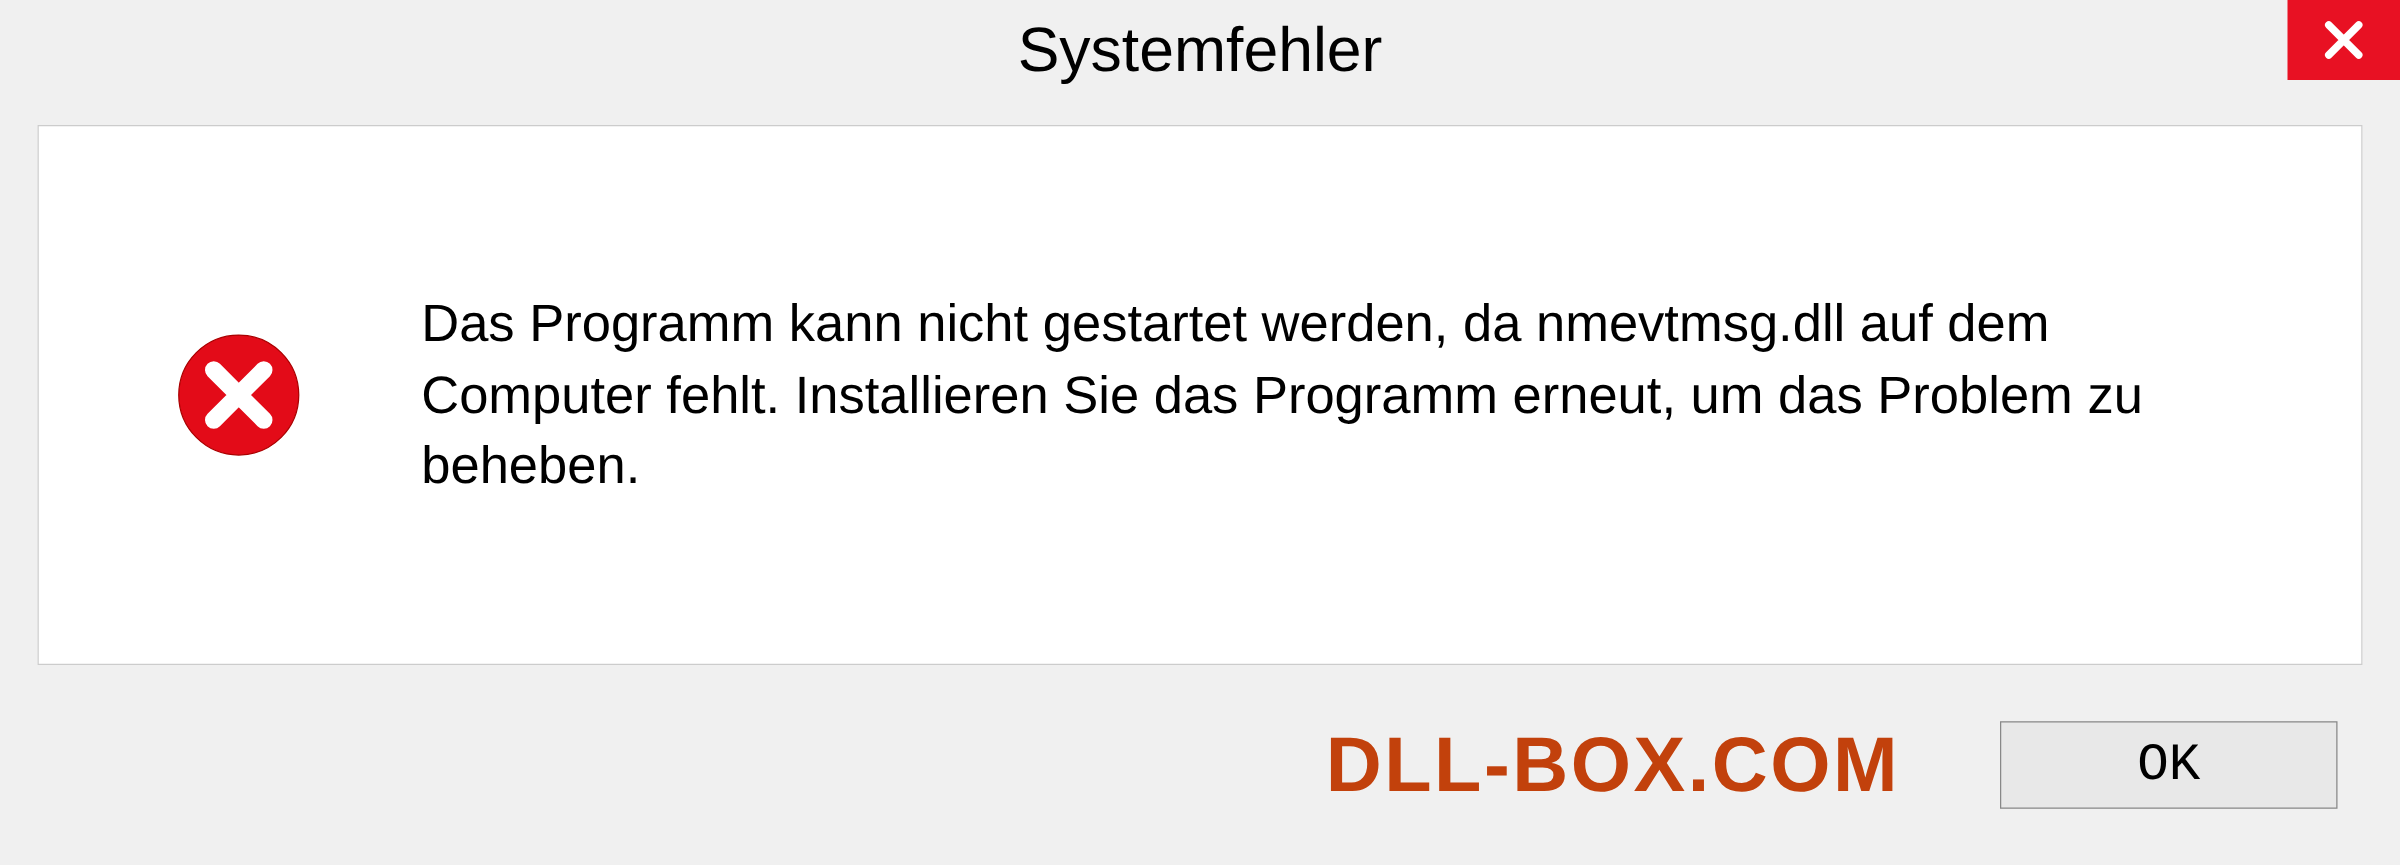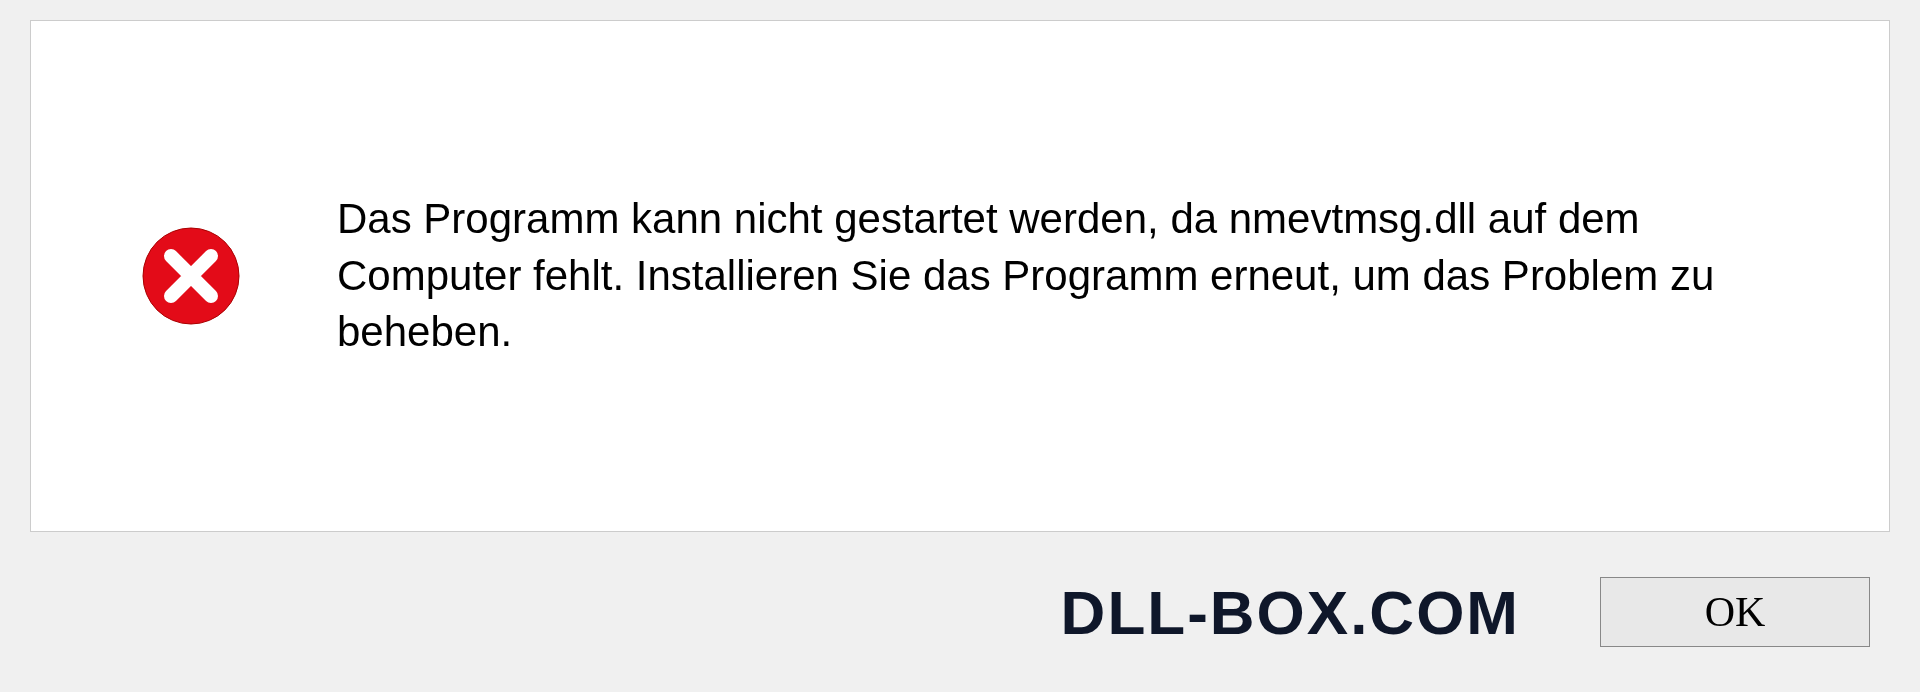--- a/index.html
+++ b/index.html
@@ -79,45 +79,53 @@
     .footer {
       height: 160px;
       display: flex;
       align-items: center;
       justify-content: space-between;
       padding: 0 50px 0 0;
     }
     .watermark {
       font-size: 62px;
       font-weight: 900;
-      color: #0f172a;
+      color: #c2410c;
       letter-spacing: 2px;
       margin-left: auto;
       margin-right: 80px;
       font-family: Arial, sans-serif;
     }
     .ok-btn {
       width: 270px;
       height: 70px;
       background: #e8e8e8;
       border: 1px solid #888;
       font-size: 42px;
       font-weight: 400;
       color: #000;
       display: flex;
       align-items: center;
       justify-content: center;
       cursor: pointer;
-      font-family: Liberation Serif, serif;
+      font-family: Liberation Mono, monospace;
     }
   </style>
 </head>
 <body>
 
 <div class="dialog">
+  <div class="titlebar">
+    <div class="title">Systemfehler</div>
+    <div class="close-btn">
+      <svg viewBox="0 0 24 24">
+        <path d="M4 4 L20 20 M20 4 L4 20" stroke="#fff" stroke-width="4" stroke-linecap="round" fill="none"></path>
+      </svg>
+    </div>
+  </div>
   <div class="content">
     <div class="error-icon">
       <svg viewBox="0 0 100 100">
         <circle cx="50" cy="50" r="48" fill="#e30b18" stroke="#a00" stroke-width="1"></circle>
         <path d="M30 30 L70 70 M70 30 L30 70" stroke="#fff" stroke-width="14" stroke-linecap="round" fill="none"></path>
       </svg>
     </div>
     <div class="message">Das Programm kann nicht gestartet werden, da nmevtmsg.dll auf dem Computer fehlt. Installieren Sie das Programm erneut, um das Problem zu beheben.</div>
   </div>
   <div class="footer">

